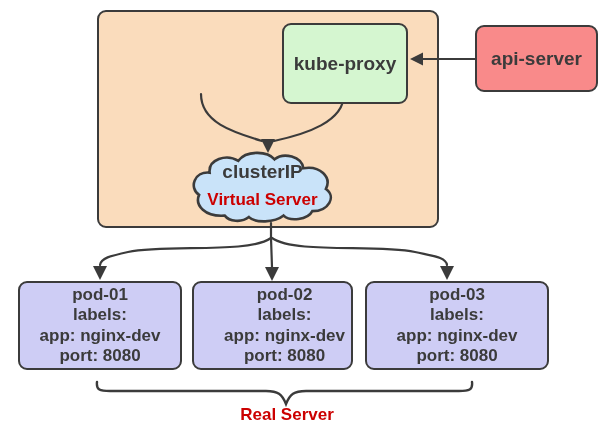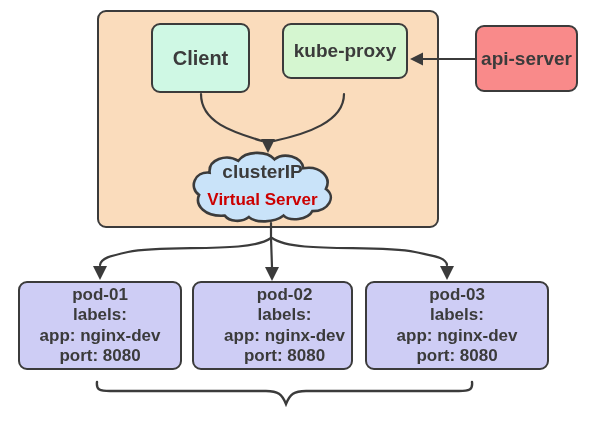--- a/index.html
+++ b/index.html
@@ -22,22 +22,22 @@
   .container-box{
     left:97px;top:10px;width:342px;height:218px;
     background:var(--container-fill,#fadcbc);
   }
   .node{
     display:flex;align-items:center;justify-content:center;
     text-align:center;
     z-index:3;
   }
   .client-node{left:151px;top:23px;width:99px;height:70px;background:var(--client-fill,#cff8e4);font-size:20px;}
-  .kube-proxy-node{left:282px;top:23px;width:126px;height:56px;background:var(--kube-proxy-fill,#d5f6d0);font-size:19px;}
-  .api-server-node{left:475px;top:25px;width:103px;height:67px;background:var(--api-server-fill,#f98a8a);font-size:19px;}
+  .kube-proxy-node{left:282px;top:23px;width:126px;height:81px;background:var(--kube-proxy-fill,#d5f6d0);font-size:19px;}
+  .api-server-node{left:475px;top:25px;width:123px;height:67px;background:var(--api-server-fill,#f98a8a);font-size:19px;}
   .pod{
     top:281px;height:89px;
     background:var(--pod-fill,#cecdf5);
     display:flex;flex-direction:column;justify-content:center;
     font-size:17px;line-height:20.5px;text-align:center;z-index:3;
   }
   .pod-1{left:18px;width:164px;}
   .pod-2{left:192px;width:161px;padding-left:24px;}
   .pod-3{left:365px;width:184px;}
   .cloud-label{
@@ -82,23 +82,20 @@
 
     <path class="edge" d="M271,238 L272,267"></path>
     <polygon class="arrowhead" points="272,281 265,267 279,267"></polygon>
 
     <path class="edge" d="M272,238 C295,254 375,244 415,252 C433,256 446,257 447,265"></path>
     <polygon class="arrowhead" points="447,280 440,266 454,266"></polygon>
 
     <path class="brace" d="M97,382 C96,390 100,391 110,391 L266,391 C278,391 282,394 286,404 C290,394 294,391 306,391 L459,391 C469,391 473,390 472,382"></path>
   </svg>
 
-  <div class="box node client-node">
-    <span>Client</span>
-  </div>
 
   <div class="box node kube-proxy-node">
     <span>kube-proxy</span>
   </div>
 
   <div class="box node api-server-node">
     <span>api-server</span>
   </div>
 
   <div class="cloud-label virtual-server-label">Virtual Server</div>
@@ -118,14 +115,15 @@
     <div>port: 8080</div>
   </div>
 
   <div class="box pod pod-3">
     <div>pod-03</div>
     <div>labels:</div>
     <div>app: nginx-dev</div>
     <div>port: 8080</div>
   </div>
 
+  <div class="real-server-label">Real Server</div>
 
 </div>
 
 </body></html>

